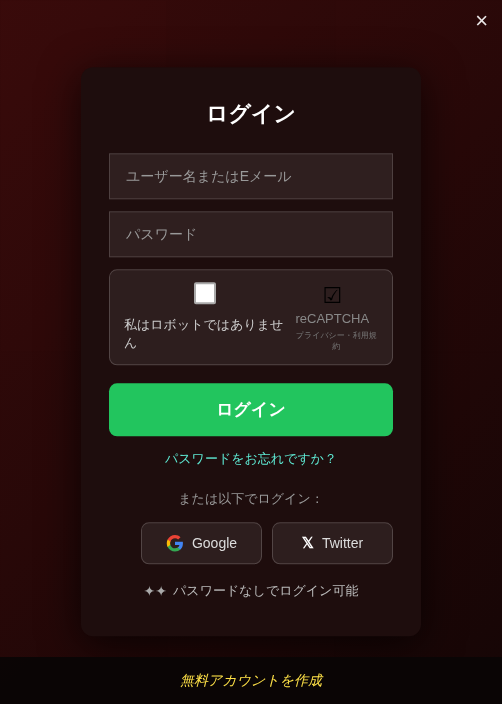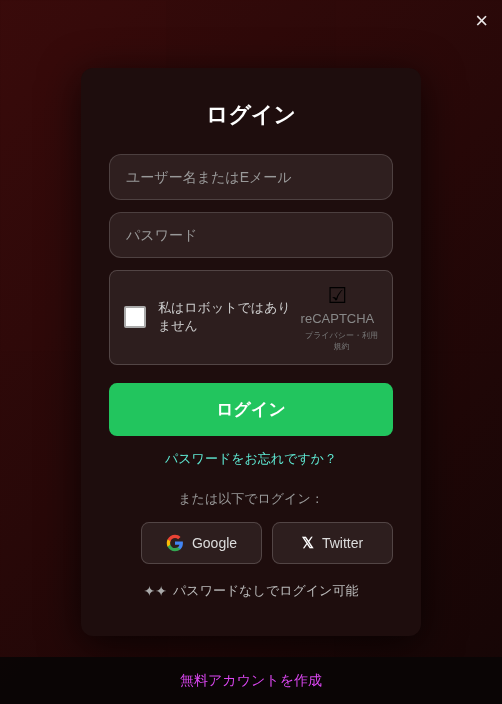--- a/index.html
+++ b/index.html
@@ -87,21 +87,21 @@
       color: #fff;
       font-size: 22px;
       font-weight: 600;
       margin-bottom: 24px;
     }
 
     .input-field {
       width: 100%;
       background: rgba(255,255,255,0.08);
       border: 1px solid rgba(255,255,255,0.15);
-      border-radius: 12px;
+      border-radius: 0;
       padding: 14px 16px;
       color: #bbb;
       font-size: 14px;
       margin-bottom: 12px;
       outline: none;
       font-family: inherit;
     }
 
     .input-field::placeholder {
       color: #999;
@@ -117,20 +117,21 @@
       display: flex;
       align-items: center;
       justify-content: space-between;
       margin-bottom: 18px;
     }
 
     .recaptcha-left {
       display: flex;
       align-items: center;
       gap: 12px;
+      flex-direction: column;
     }
 
     .recaptcha-checkbox {
       width: 22px;
       height: 22px;
       border: 2px solid #aaa;
       background: #fff;
       border-radius: 2px;
       flex-shrink: 0;
     }
@@ -257,23 +258,24 @@
       bottom: 0;
       left: 0;
       right: 0;
       background: rgba(10,5,5,0.95);
       padding: 14px;
       text-align: center;
       z-index: 5;
     }
 
     .create-account {
-      color: #d946ef;
+      color: #fde047;
       font-size: 14px;
       cursor: pointer;
+      font-style: italic;
     }
   </style>
 </head>
 <body>
 
 <div class="bg-images">
   <div class="bg-tile"></div>
   <div class="bg-tile"></div>
   <div class="bg-tile">
     <span class="bg-label">ループチャット</span>

